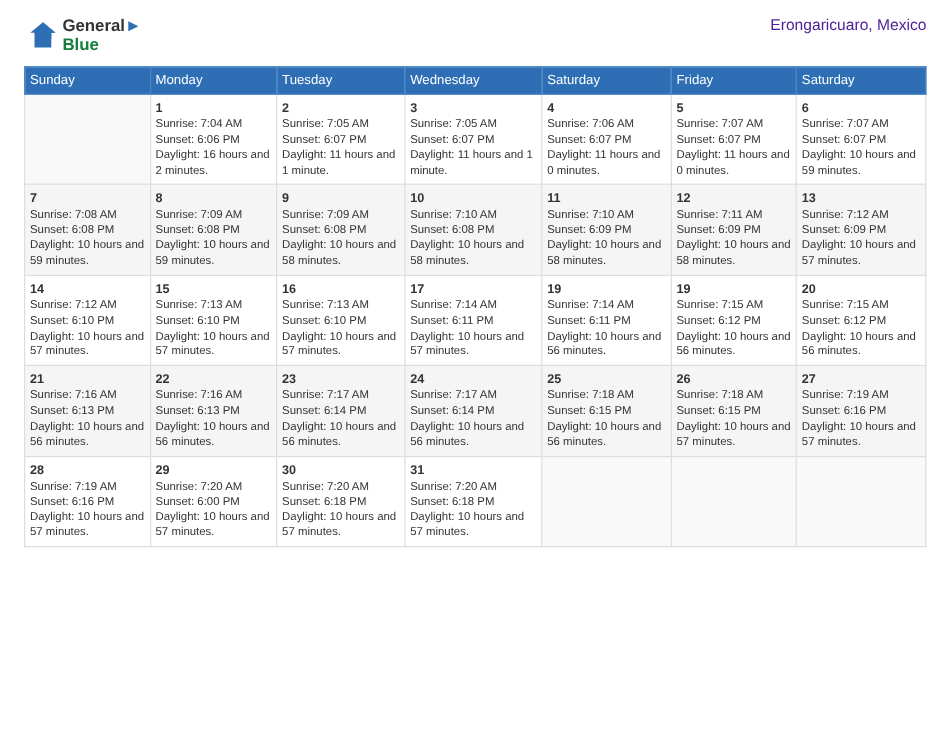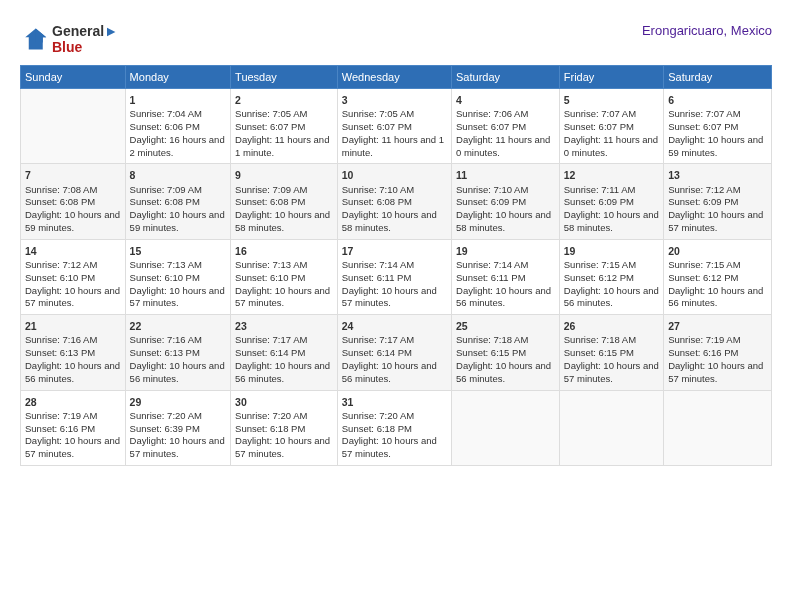--- a/index.html
+++ b/index.html
@@ -6,21 +6,21 @@
     body {
       font-family: Arial, sans-serif;
       background: #fff;
       width: 792px;
       height: 612px;
       overflow: hidden;
     }
     .page {
       width: 792px;
       height: 612px;
-      padding: 23px 20px;
+      padding: 13px 20px;
       background: #fff;
     }
     .header {
       display: flex;
       justify-content: space-between;
       align-items: flex-start;
       margin-bottom: 10px;
     }
     .logo {
       display: flex;
@@ -96,21 +96,21 @@
 <div class="page">
   <div class="header">
     <div class="logo">
       <svg class="logo-icon" viewBox="0 0 32 32">
         <rect x="0" y="0" width="32" height="32" fill="none"></rect>
         <polygon points="18,4 30,14 26,14 26,28 10,28 10,14 6,14" fill="#2e6eb5"></polygon>
         <polygon points="22,4 34,14 30,14 30,20 22,20 22,4" fill="#2e6eb5" transform="translate(-4,0)"></polygon>
       </svg>
       <div>
         <div style="font-weight:bold;font-size:14px;color:#333;">General<span style="color:#2e6eb5;">►</span></div>
-        <div style="font-weight:bold;font-size:14px;color:#b91c1c;">Blue</div>
+        <div style="font-weight:bold;font-size:14px;color:#15803d;">Blue</div>
       </div>
     </div>
     <div class="title-block">
       <div class="location">Erongaricuaro, Mexico</div>
     </div>
   </div>
 
   <table>
     <thead>
       <tr>
@@ -355,21 +355,21 @@
         <span class="date-num">28</span>
         <span>Sunrise: 7:19 AM</span>
         <span>Sunset: 6:16 PM</span>
         <span>Daylight: 10 hours and 57 minutes.</span>
       </div>
           </td>
           <td>
             <div class="cell-content">
         <span class="date-num">29</span>
         <span>Sunrise: 7:20 AM</span>
-        <span>Sunset: 6:39 PM</span>
+        <span>Sunset: 6:00 PM</span>
         <span>Daylight: 10 hours and 57 minutes.</span>
       </div>
           </td>
           <td>
             <div class="cell-content">
         <span class="date-num">30</span>
         <span>Sunrise: 7:20 AM</span>
         <span>Sunset: 6:18 PM</span>
         <span>Daylight: 10 hours and 57 minutes.</span>
       </div>

